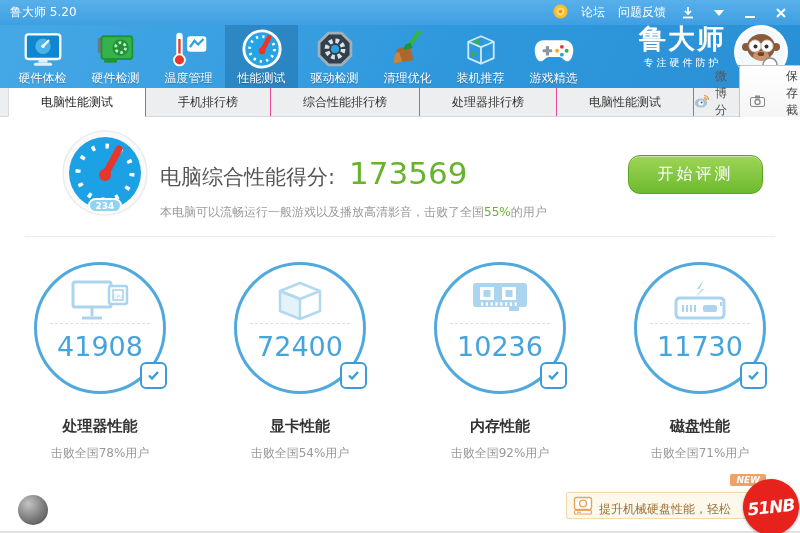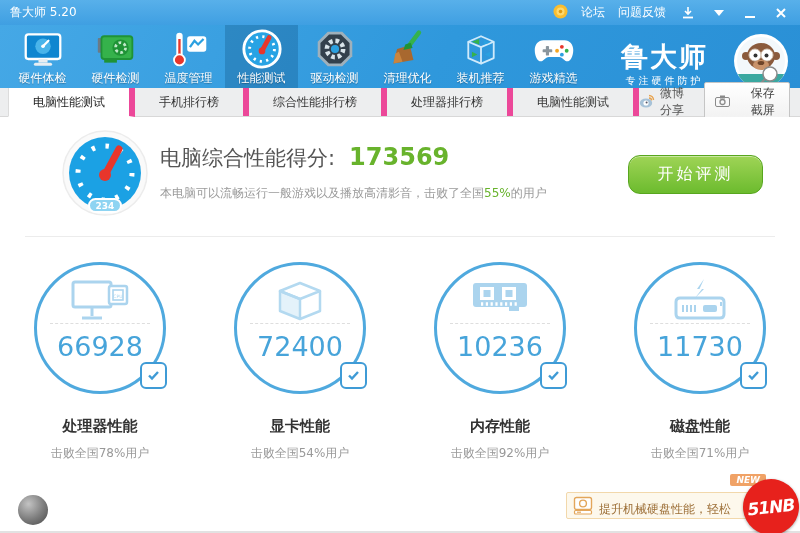--- a/index.html
+++ b/index.html
@@ -15,45 +15,45 @@
   .winbtn{width:18px;height:16px;display:flex;align-items:center;justify-content:center;cursor:pointer;}
   
   .toolbar{position:absolute;top:25px;left:0;right:0;height:63px;
     background:linear-gradient(120deg,#45a8e6 0%,#2f98dc 55%,#2a90d6 100%);
     display:flex;align-items:flex-start;padding-left:6px;box-sizing:border-box;}
   .tool-item{width:73px;height:63px;display:flex;flex-direction:column;align-items:center;
     padding-top:3px;box-sizing:border-box;color:#fff;font-size:12px;cursor:pointer;}
   .tool-item.active{background:rgba(8,62,108,0.25);}
   .tool-icon{width:42px;height:41px;display:flex;align-items:center;justify-content:center;}
   .tool-label{margin-top:1px;text-shadow:0 1px 1px rgba(0,0,0,.3);white-space:nowrap;}
-  .brand{margin-left:auto;display:flex;align-items:flex-end;gap:26px;padding-right:12px;color:#fff;height:63px;}
+  .brand{margin-left:auto;display:flex;align-items:flex-start;gap:8px;padding-right:12px;color:#fff;height:63px;}
   .brand-text{text-align:center;}
   .brand-name{font-size:27px;font-weight:bold;letter-spacing:2px;line-height:28px;}
   .brand-slogan{font-size:10px;letter-spacing:3px;margin-top:3px;}
   .mascot{width:54px;height:54px;border-radius:50%;background:#fff;overflow:hidden;}
   
   .tabbar{position:absolute;top:88px;left:0;right:0;height:29px;background:#edeeef;
     border-bottom:1px solid #d8d8d8;box-sizing:border-box;display:flex;align-items:stretch;
     padding-left:8px;}
-  .tab{padding:0 24px;font-size:12px;color:#333;line-height:28px;cursor:pointer;
-    border-right:6px solid #ec4899;white-space:nowrap;}
+  .tab{padding:0 32px;font-size:12px;color:#333;line-height:28px;cursor:pointer;
+    border-right:1px solid #ec4899;white-space:nowrap;}
   .tab:first-child{border-left:1px solid #dcdcdc;}
   .tab.active{background:#fff;margin-bottom:-1px;border-bottom:1px solid #fff;color:#222;}
   .tab-actions{margin-left:auto;display:flex;align-items:center;gap:12px;padding-right:10px;}
   .weibo-share{display:flex;align-items:center;gap:5px;font-size:12px;color:#555;cursor:pointer;}
   .shot-btn{display:flex;align-items:center;gap:21px;font-size:12px;color:#444;cursor:pointer;
     background:linear-gradient(#ffffff,#f1f1f1);border:1px solid #c5c5c5;border-radius:2px;
     padding:2px 10px;}
   
   .content{position:absolute;top:117px;left:0;right:0;height:373px;background:#fff;}
   .gauge{position:absolute;left:62px;top:12px;}
   .sum-text{position:absolute;left:160px;top:26px;}
-  .sum-row{display:flex;align-items:baseline;gap:14px;}
+  .sum-row{display:flex;align-items:baseline;gap:14px;margin-top:12px;}
   .sum-title{font-size:21px;color:#555;}
-  .sum-score{font-size:24px;font-weight:bold;color:#68b32c;}
+  .sum-score{font-size:31px;font-weight:normal;color:#68b32c;}
   .sum-sub{margin-top:13px;font-size:12px;color:#9a9a9a;}
   .green{color:#68b32c;}
   .start-btn{position:absolute;right:37px;top:38px;width:133px;height:37px;cursor:pointer;
     border-radius:12px;border:1px solid #58a randomly;border:1px solid #58a61f;
     background:linear-gradient(180deg,#9fd456,#6cbb2e);color:#fff;font-size:16px;
     display:flex;align-items:center;justify-content:center;letter-spacing:3px;
     box-shadow:inset 0 1px 0 rgba(255,255,255,.45);}
   .divider{position:absolute;top:119px;left:25px;right:25px;border-top:1px solid #ececec;}
   .bench-row{position:absolute;top:145px;left:0;right:0;display:flex;}
   .bench{width:200px;display:flex;flex-direction:column;align-items:center;}
@@ -313,21 +313,21 @@
                 <rect x="4" y="4" width="38" height="25" rx="2"></rect>
                 <line x1="23" y1="29" x2="23" y2="38"></line>
                 <line x1="13" y1="40" x2="33" y2="40"></line>
               </g>
               <rect x="40" y="8" width="18" height="18" rx="2" fill="#fff" stroke="#abd4ee" stroke-width="2.5"></rect>
               <rect x="44" y="12" width="10" height="10" fill="none" stroke="#abd4ee" stroke-width="1.6"></rect>
               <text x="49" y="19.6" font-size="4.6" fill="#abd4ee" text-anchor="middle">CPU</text>
             </svg>
         </div>
         <div class="bc-dash"></div>
-        <div class="bc-score">66928</div>
+        <div class="bc-score">41908</div>
         <div class="bc-check">
           <svg width="13" height="11">
               <polyline points="2,5.5 5,8.5 11,2" stroke="#3f9bd6" stroke-width="2.4" fill="none"></polyline>
             </svg>
         </div>
       </div>
       <div class="bench-name">处理器性能</div>
       <div class="bench-beat">击败全国78%用户</div>
     </div>
 

